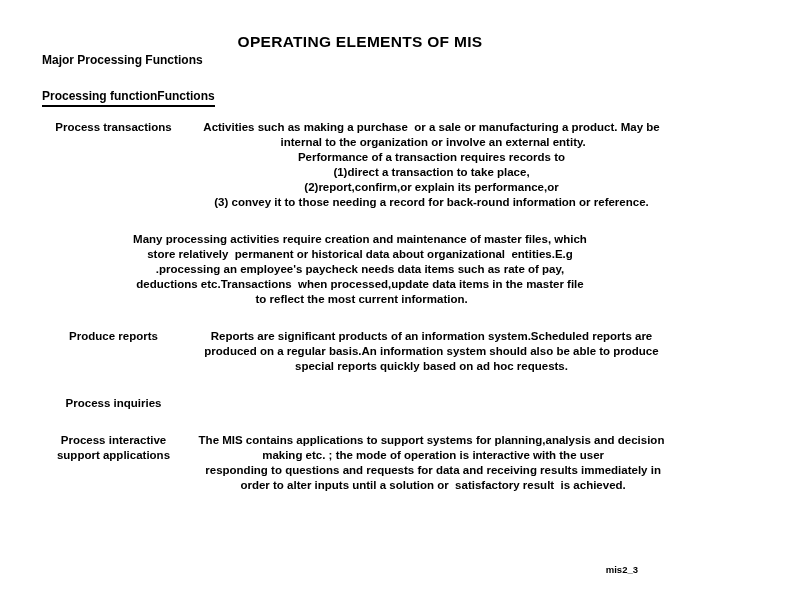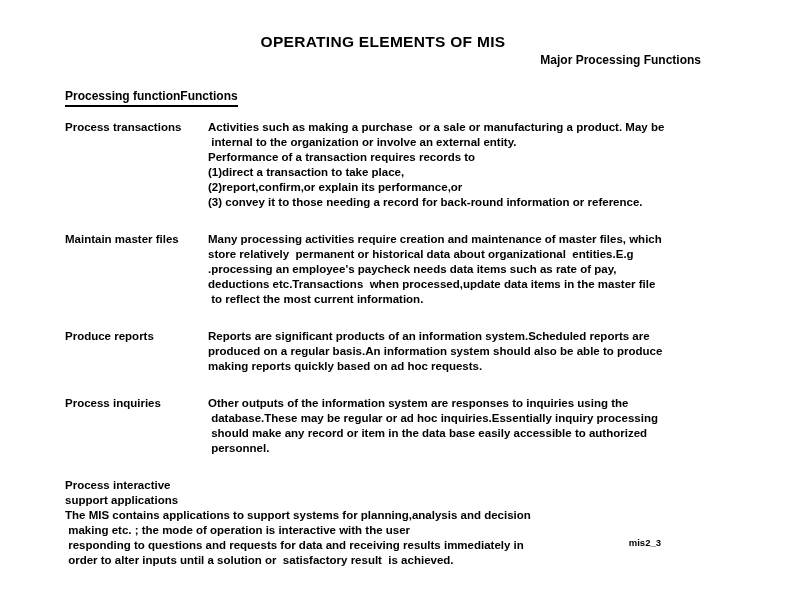--- a/index.html
+++ b/index.html
@@ -7,66 +7,65 @@
     position: relative;
     width: 700px;
     height: 612px;
     background: #ffffff;
     color: #000000;
     font-family: "Liberation Sans", sans-serif;
     font-weight: bold;
     box-sizing: border-box;
     padding: 32px 22px 0 42px;
     overflow: hidden;
-    margin-left: 23px;
   }
   .title {
     text-align: center;
     font-size: 15.5px;
     line-height: 19px;
     letter-spacing: 0.3px;
   }
   .subtitle {
-    text-align: right;
+    text-align: left;
     font-size: 12px;
     line-height: 15px;
     margin-top: 2px;
   }
   .table-header {
     display: flex;
     margin-top: 21px;
     width: fit-content;
     border-bottom: 2px solid #000000;
     padding-bottom: 1px;
     font-size: 12px;
     line-height: 15px;
   }
-  .rows { margin-top: 13px; }
+  .rows { margin-top: 13px; text-align: center; }
   .row {
     display: flex;
     font-size: 11.5px;
     line-height: 15px;
   }
   .row + .row { margin-top: 22px; }
   .row-produce-reports { margin-top: 21px; }
   .row-process-inquiries { margin-top: 26px; }
-  .row-interactive { margin-top: 20px; flex-direction: column; }
+  .row-interactive { margin-top: 20px; }
   .func {
     width: 143px;
     flex: none;
     white-space: pre-line;
   }
   .comment {
     flex: 1;
     white-space: pre-wrap;
   }
   .footer-tag {
     position: absolute;
     right: 62px;
-    top: 537px;
+    top: 564px;
     font-size: 9.5px;
   }
 </style>
 </head>
 <body>
 
 <div class="slide">
 
   <div class="title">OPERATING ELEMENTS OF MIS</div>
   <div class="subtitle">Major Processing Functions</div>
@@ -82,41 +81,36 @@
       <div class="func">Process transactions</div>
       <div class="comment">Activities such as making a purchase  or a sale or manufacturing a product. May be
  internal to the organization or involve an external entity.
 Performance of a transaction requires records to
 (1)direct a transaction to take place,
 (2)report,confirm,or explain its performance,or
 (3) convey it to those needing a record for back-round information or reference.</div>
     </div>
 
     <div class="row">
-      <div class="func">Maintain master files</div>
       <div class="comment">Many processing activities require creation and maintenance of master files, which
 store relatively  permanent or historical data about organizational  entities.E.g
 .processing an employee's paycheck needs data items such as rate of pay,
 deductions etc.Transactions  when processed,update data items in the master file
  to reflect the most current information.</div>
     </div>
 
     <div class="row row-produce-reports">
       <div class="func">Produce reports</div>
       <div class="comment">Reports are significant products of an information system.Scheduled reports are
 produced on a regular basis.An information system should also be able to produce
-making reports quickly based on ad hoc requests.</div>
+special reports quickly based on ad hoc requests.</div>
     </div>
 
     <div class="row row-process-inquiries">
       <div class="func">Process inquiries</div>
-      <div class="comment">Other outputs of the information system are responses to inquiries using the
- database.These may be regular or ad hoc inquiries.Essentially inquiry processing
- should make any record or item in the data base easily accessible to authorized
- personnel.</div>
     </div>
 
     <div class="row row-interactive">
       <div class="func">Process interactive
 support applications</div>
       <div class="comment">The MIS contains applications to support systems for planning,analysis and decision
  making etc. ; the mode of operation is interactive with the user
  responding to questions and requests for data and receiving results immediately in
  order to alter inputs until a solution or  satisfactory result  is achieved.</div>
     </div>

